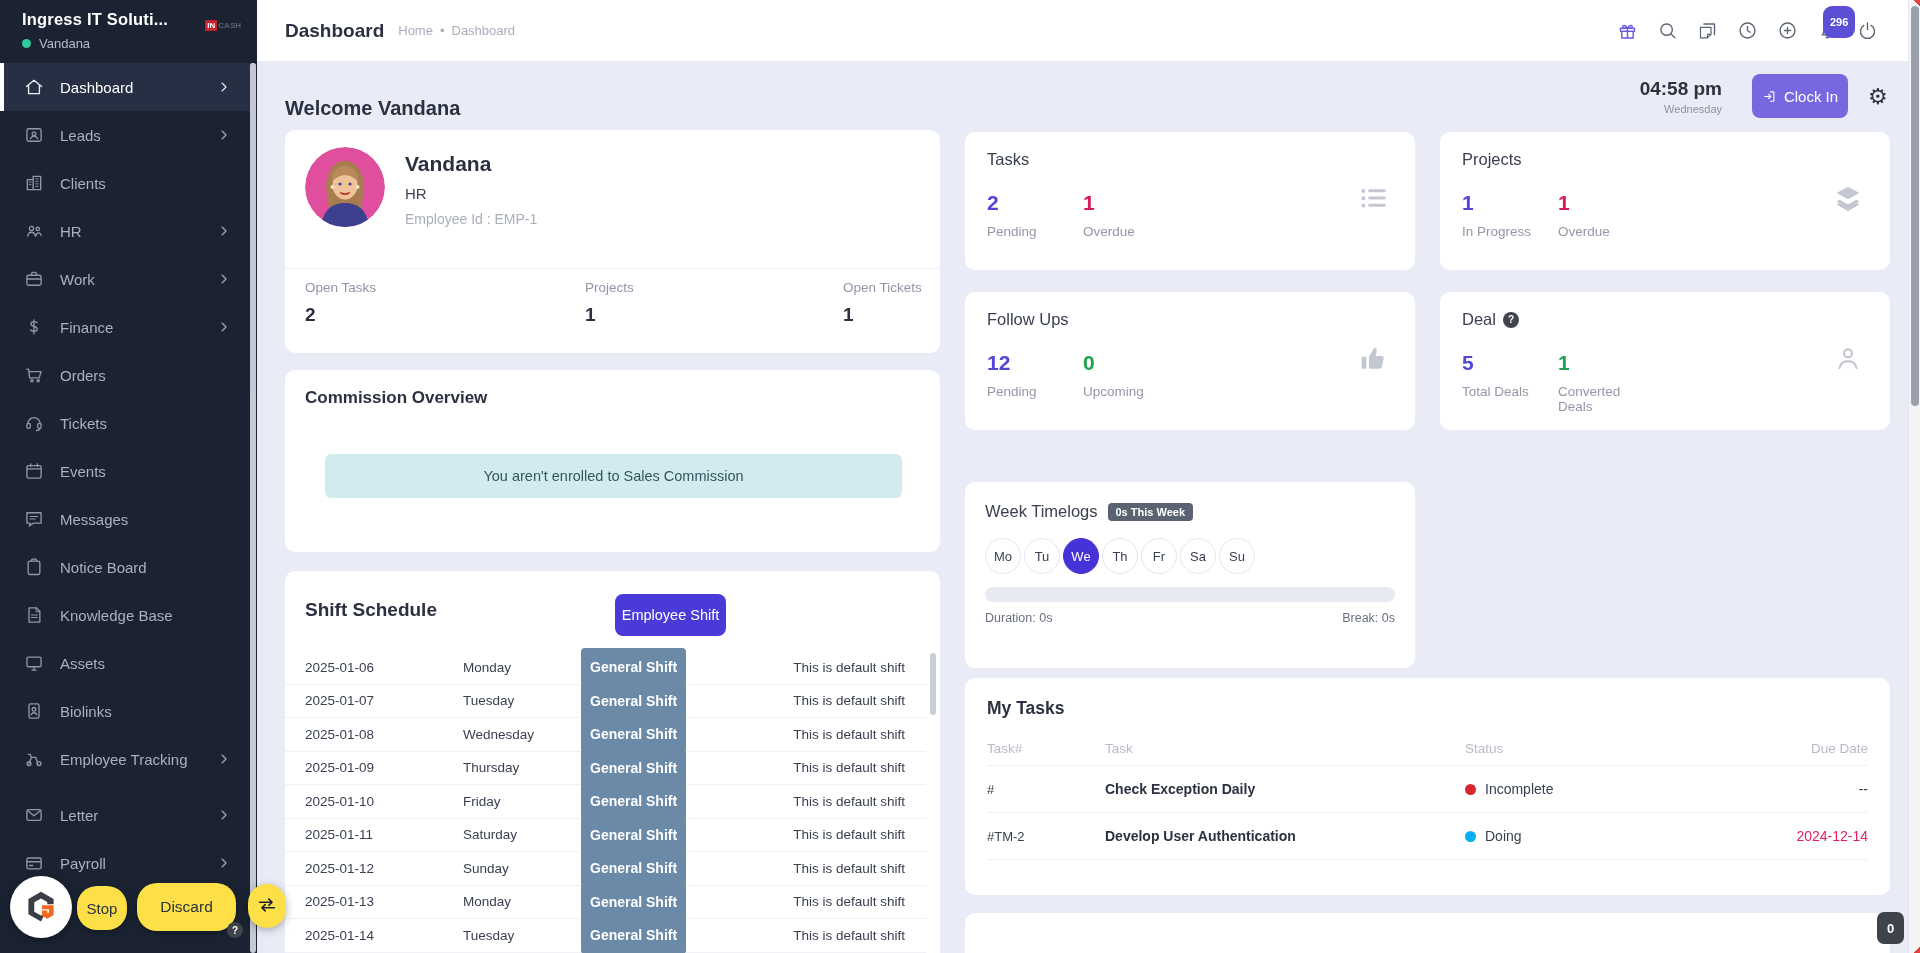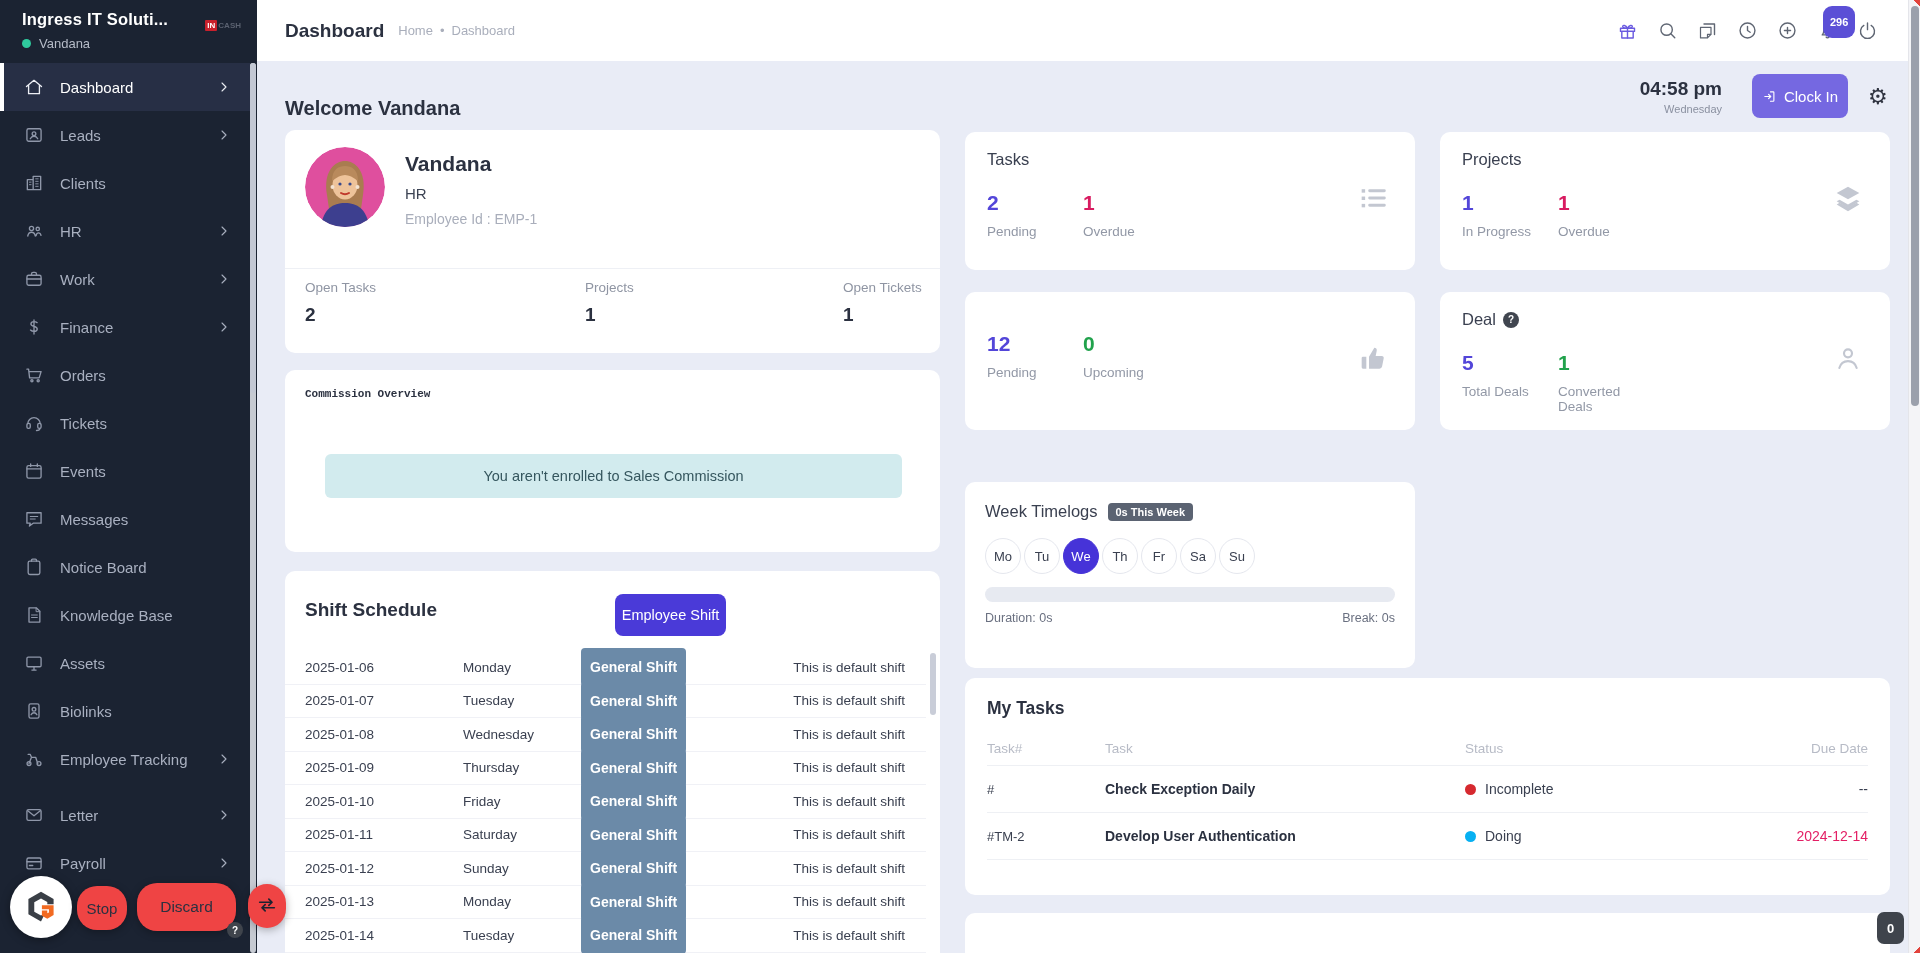--- a/index.html
+++ b/index.html
@@ -56,21 +56,21 @@
   .p-avatar { position:absolute; left:20px; top:17px; width:80px; height:80px; border-radius:50%; overflow:hidden; }
   .p-name { position:absolute; left:120px; top:22px; font-size:21px; font-weight:600; color:#2b3140; }
   .p-role { position:absolute; left:120px; top:55px; font-size:15px; color:#3c4353; }
   .p-empid { position:absolute; left:120px; top:81px; font-size:14px; color:#a9aebb; }
   .p-divider { position:absolute; left:0; right:0; top:138px; height:1px; background:#eef0f5; }
   .p-stat { position:absolute; top:150px; }
   .p-stat .lbl { font-size:13.5px; color:#8f95a3;text-align:center; }
   .p-stat .val { margin-top:9px; font-size:19px; font-weight:700; color:#2b3140; }
   
   .commission { left:285px; top:370px; width:655px; height:182px; }
-  .c-title { position:absolute; left:20px; top:18px; font-size:11px; font-weight:600; color:#2b3140;font-family:Liberation Mono, monospace; }
+  .c-title { position:absolute; left:20px; top:18px; font-size:17px; font-weight:600; color:#2b3140; }
   .c-alert { position:absolute; left:40px; right:38px; top:84px; height:44px; background:#d2ebee; border-radius:6px; display:flex; align-items:center; justify-content:center; font-size:14.5px; color:#35565e; }
   
   .shift { left:285px; top:571px; width:655px; height:420px; overflow:hidden; }
   .sh-title { position:absolute; left:20px; top:28px; font-size:19px; font-weight:700; color:#2b3140; }
   .sh-btn { position:absolute; left:330px; top:23px; width:111px; height:42px; background:#4a3ad8; border:none; border-radius:8px; color:#fff; font-size:14.5px; font-family:inherit; cursor:pointer; }
   .sh-rows { position:absolute; left:0; right:14px; top:80px; }
   .shift-row { display:flex; align-items:center; height:33.5px; padding:0 21px 0 20px; border-bottom:1px solid #f0f1f6; font-size:13.5px; color:#3a4050; }
   .sr-date { width:158px; }
   .sr-day { width:118px; }
   .sr-badge-wrap { width:170px; }
@@ -116,21 +116,21 @@
   .tr-id { font-size:13px; color:#3a4050; }
   .tr-task { font-size:14px; font-weight:600; color:#2b3140; }
   .tr-status { font-size:14px; color:#3a4050; display:flex; align-items:center; gap:9px; }
   .tr-status .dot { width:11px; height:11px; border-radius:50%; display:inline-block; }
   .tr-due { font-size:14px; color:#3a4050; text-align:right; }
   .partial-card { left:965px; top:913px; width:925px; height:60px; }
 
   
   .fab-circle { position:absolute; left:10px; top:876px; width:62px; height:62px; border-radius:50%; background:#fff; box-shadow:0 2px 10px rgba(0,0,0,.35); display:flex; align-items:center; justify-content:center; z-index:40; cursor:pointer; }
   .fab-circle svg { width:36px; height:36px; }
-  .ov-btn { position:absolute; background:#ef4444; border:none; border-radius:20px; box-shadow:0 2px 8px rgba(0,0,0,.3); font-family:inherit; color:#2b3140; z-index:40; cursor:pointer; }
+  .ov-btn { position:absolute; background:#fde047; border:none; border-radius:20px; box-shadow:0 2px 8px rgba(0,0,0,.3); font-family:inherit; color:#2b3140; z-index:40; cursor:pointer; }
   .stop-btn { left:77px; top:886px; width:50px; height:44px; font-size:15px; }
   .discard-btn { left:137px; top:883px; width:99px; height:48px; font-size:15.5px; }
   .swap-btn { left:248px; top:884px; width:38px; height:44px; }
   .swap-btn svg { width:22px; height:22px; color:#1d2230; }
   .help-badge { position:absolute; left:227px; top:922px; width:16px; height:16px; border-radius:50%; background:#3f444c; color:#fff; font-size:10px; font-weight:700; display:flex; align-items:center; justify-content:center; z-index:41; }
   .count-badge { position:absolute; left:1877px; top:912px; width:27px; height:32px; background:#3f444c; border-radius:7px; color:#fff; font-size:13px; font-weight:700; display:flex; align-items:center; justify-content:center; z-index:40; }
 
   
   .page-sb { position:absolute; right:0; top:0; width:12px; height:953px; background:#f4f4f7; border-left:1px solid #e4e5ea; z-index:30; }
   .page-sb .thumb { position:absolute; left:2px; top:6px; width:8px; height:400px; background:#9ba0ac; border-radius:4px; }
@@ -500,20 +500,23 @@
             <div class="sc-val" style="color:#5346d9">1</div>
             <div class="sc-lbl">In Progress</div>
           </div>
           <div class="sc-m">
             <div class="sc-val" style="color:#d81b60">1</div>
             <div class="sc-lbl">Overdue</div>
           </div>
         </div>
       </section>
       <section class="stat-card pos2">
+        <div class="sc-title">
+          <span>Follow Ups</span>
+        </div>
         <span class="sc-icon"><svg viewBox="0 0 24 24" fill="none" stroke="currentColor" stroke-width="1.6" stroke-linecap="round" stroke-linejoin="round">
             <path d="M7 11v9H4.5a1 1 0 0 1-1-1v-7a1 1 0 0 1 1-1zM9 20h7.8a2 2 0 0 0 2-1.6l1.2-6a1.6 1.6 0 0 0-1.6-1.9H14l.8-4A1.8 1.8 0 0 0 13 4.3L9 11z" fill="currentColor" stroke="none"></path>
           </svg></span>
         <div class="sc-metrics">
           <div class="sc-m">
             <div class="sc-val" style="color:#5346d9">12</div>
             <div class="sc-lbl">Pending</div>
           </div>
           <div class="sc-m">
             <div class="sc-val" style="color:#21a24c">0</div>

